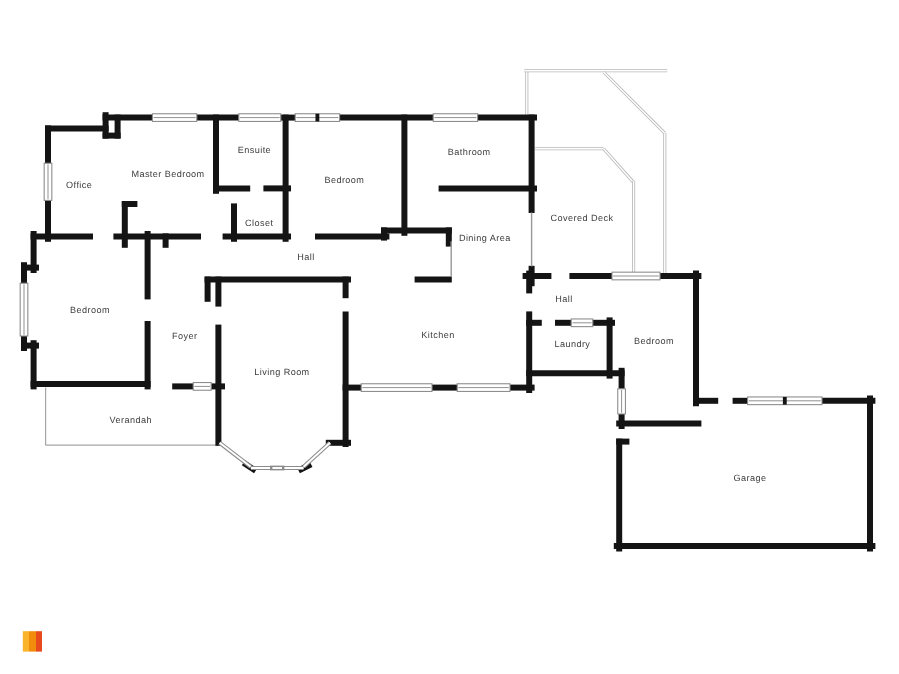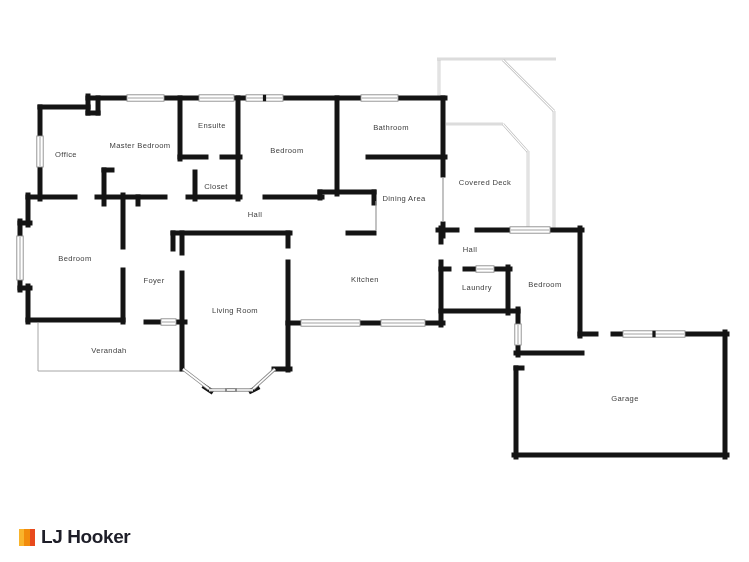--- a/index.html
+++ b/index.html
@@ -192,16 +192,15 @@
         <text x="477" y="289.5" text-anchor="middle" font-size="7.6" fill="#3d3d3d" class="room-label">Laundry</text>
         <text x="545" y="286.5" text-anchor="middle" font-size="7.6" fill="#3d3d3d" class="room-label">Bedroom</text>
         <text x="235" y="312.5" text-anchor="middle" font-size="7.6" fill="#3d3d3d" class="room-label">Living Room</text>
         <text x="109" y="352.5" text-anchor="middle" font-size="7.6" fill="#3d3d3d" class="room-label">Verandah</text>
         <text x="625" y="400.5" text-anchor="middle" font-size="7.6" fill="#3d3d3d" class="room-label">Garage</text>
       </g>
   </svg>
 
   <div class="brand">
     <span class="brand-icon" id="brand-icon" style="background: linear-gradient(90deg, rgb(249, 180, 44) 0%, rgb(249, 180, 44) 34%, rgb(242, 140, 12) 34%, rgb(242, 140, 12) 67%, rgb(232, 73, 29) 67%, rgb(232, 73, 29) 100%);"></span>
-    <span class="brand-text" id="brand-text" style="color: rgb(30, 30, 40);">LJ Hooker</span>
   </div>
 
 </div>
 
 </body></html>

